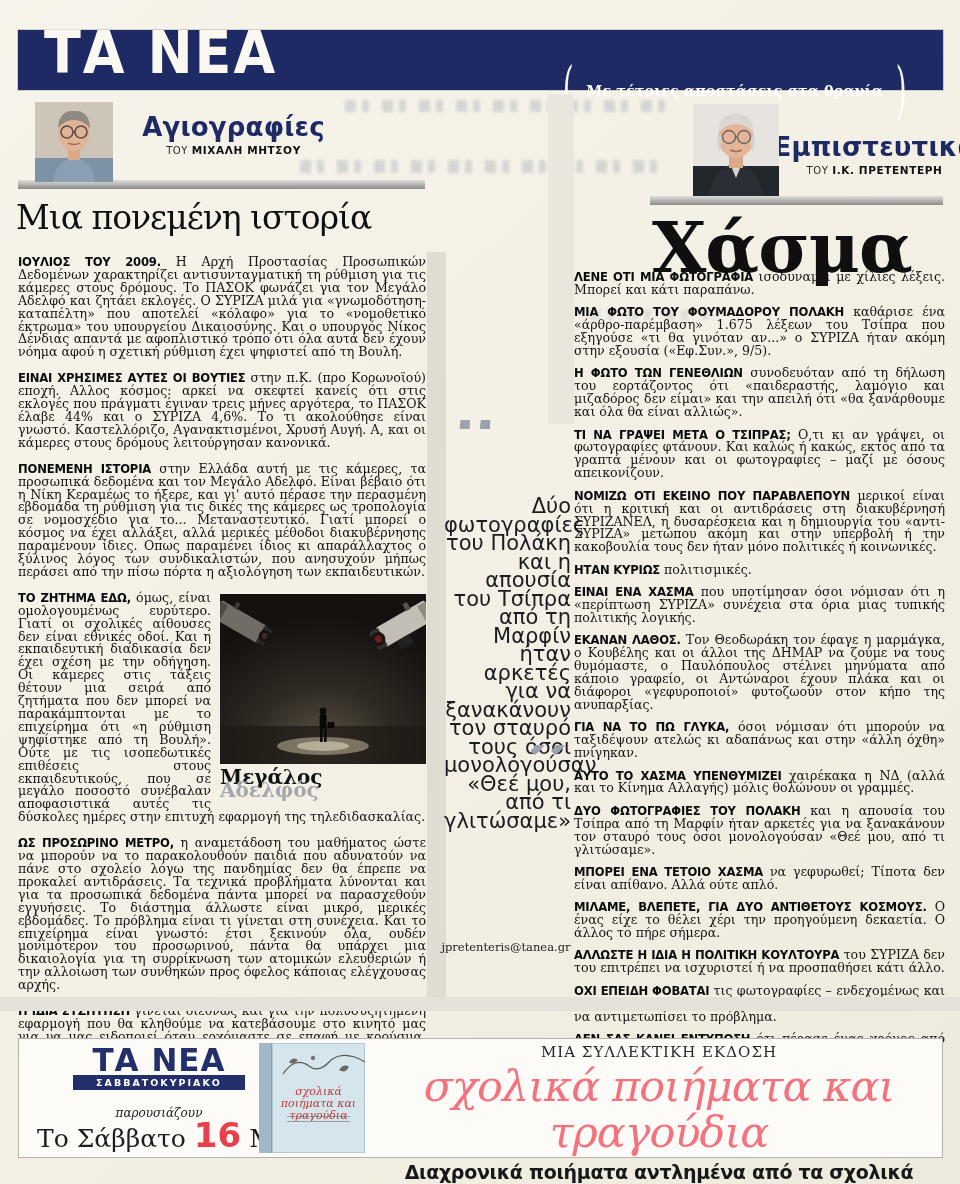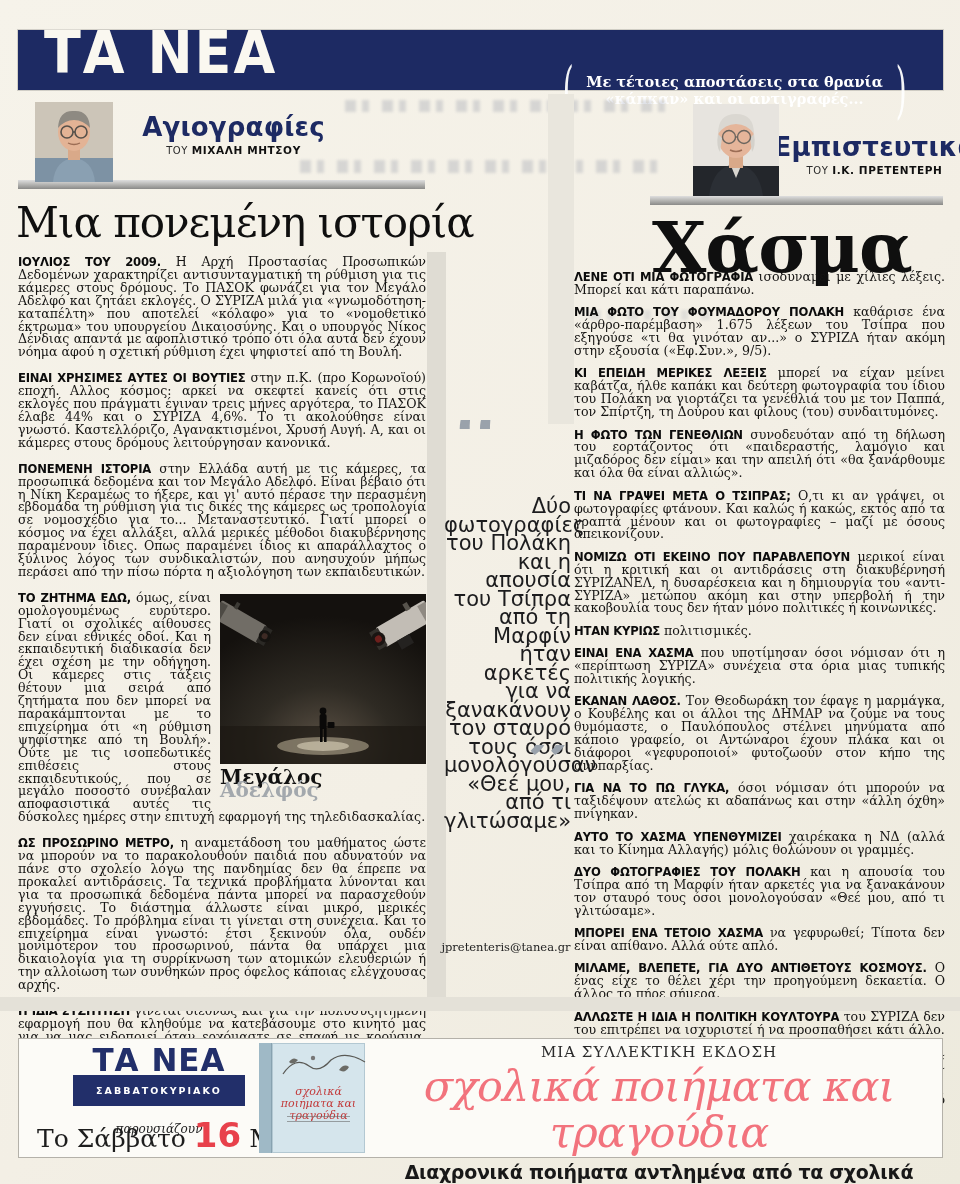--- a/index.html
+++ b/index.html
@@ -28,21 +28,21 @@
   .sh-right{left:772px;top:132px;width:205px;}
   .sec-title{font-family:"DejaVu Sans","Liberation Sans",sans-serif;font-weight:bold;
              font-size:26px;color:var(--navy);letter-spacing:.2px;}
   .byline{margin-top:2px;font-family:"DejaVu Sans","Liberation Sans",sans-serif;font-size:10px;
           color:#2b2b2b;letter-spacing:.6px;}
   .byline b{font-size:10.5px;color:#101010;}
   .gray-bar{position:absolute;height:9px;background:linear-gradient(180deg,#dedede 0%,#b9b9b7 45%,#8a8a88 100%);z-index:1;}
   .gb-left{left:18px;top:180px;width:407px;}
   .gb-right{left:650px;top:196px;width:293px;}
   
-  .hl-left{position:absolute;left:16px;top:198px;font-size:42px;font-weight:400;color:#0f0f0f;
+  .hl-left{position:absolute;left:16px;top:198px;font-size:33px;font-weight:400;color:#0f0f0f;
            letter-spacing:-1px;font-family:"DejaVu Serif","Liberation Serif",serif;}
   .hl-right{position:absolute;left:652px;top:206px;font-size:70px;font-weight:bold;color:#0f0f0f;
             font-family:"DejaVu Serif","Liberation Serif",serif;letter-spacing:-1px;}
   
   .article{position:absolute;color:var(--ink);text-align:justify;}
   .art-left{left:18px;top:256px;width:408px;font-size:12.6px;line-height:12.9px;}
   .art-right{left:574px;top:271px;width:371px;font-size:12.6px;line-height:12.9px;}
   .para{margin:0 0 13px 0;}
   .art-right .para{margin:0 0 9.5px 0;}
   .lead{font-family:"DejaVu Sans","Liberation Sans",sans-serif;font-weight:bold;font-size:11.6px;
@@ -72,21 +72,21 @@
   .ghost.g1{left:345px;top:100px;width:320px;height:12px;}
   .ghost.g2{left:300px;top:160px;width:370px;height:13px;}
   .ghost.g3{left:590px;top:310px;width:120px;height:10px;opacity:.1;}
   
   .ad{position:absolute;left:18px;top:1038px;width:923px;height:118px;background:#fcfbf7;
       border:1px solid #b4b1a9;}
   .ad-left{position:absolute;left:30px;top:6px;width:220px;text-align:center;}
   .ad-logo{font-family:"DejaVu Sans","Liberation Sans",sans-serif;font-weight:bold;font-size:31px;
            color:#222f6a;letter-spacing:1px;line-height:30px;}
   .ad-logo-sub{margin:0 auto;width:172px;background:#222f6a;color:#fff;font-family:"DejaVu Sans",sans-serif;
-           font-weight:bold;font-size:9.5px;letter-spacing:2px;padding:10px 0;}
+           font-weight:bold;font-size:9.5px;letter-spacing:2px;padding:2px 0;}
   .ad-presents{margin-top:16px;font-style:italic;font-size:12px;color:#222;}
   .ad-date{position:absolute;left:18px;top:76px;width:250px;font-size:25px;color:#1d1d1d;white-space:nowrap;}
   .ad-date .num{font-size:34px;font-weight:bold;color:var(--red);font-family:"DejaVu Sans",sans-serif;}
   .book{position:absolute;left:240px;top:4px;width:106px;height:110px;display:flex;}
   .book-spine{width:12px;background:#9fb9c6;border-right:1px solid #87a2b0;}
   .book-cover{flex:1;background:#d5e5ec;position:relative;border:1px solid #b3c8d2;}
   .book-art{position:absolute;left:6px;top:4px;right:6px;height:34px;}
   .book-title{position:absolute;left:2px;top:42px;right:2px;text-align:center;font-style:italic;
       font-size:11px;line-height:12px;color:#c23a3a;font-family:"DejaVu Serif",serif;}
   .book-small{position:absolute;left:14px;top:72px;right:14px;height:10px;
@@ -102,21 +102,20 @@
 </head>
 <body>
 
 <div class="page">
 
   <div class="mast-bar">
     <div class="tagline">
       <span class="paren">(</span>
       <div class="tag-text">
         <div>Με τέτοιες αποστάσεις στα θρανία</div>
-        <div>«κάπκαν» και οι αντιγραφές...</div>
       </div>
       <span class="paren">)</span>
     </div>
   </div>
   <div class="logo">ΤΑ ΝΕΑ</div>
 
   <div class="ghost g1"></div>
   <div class="ghost g2"></div>
   <div class="ghost g3"></div>
   <div class="top-strip"></div>
@@ -235,21 +234,20 @@
   <div class="mid-strip"></div>
   <div class="quote-open">“</div>
   <div class="quote-text">Δύο φωτογραφίες του Πολάκη και η απουσία του Τσίπρα από τη Μαρφίν ήταν αρκετές για να ξανακάνουν τον σταυρό τους όσοι μονολογούσαν «Θεέ μου, από τι γλιτώσαμε»</div>
   <div class="quote-close">”</div>
   <div class="email">jpretenteris@tanea.gr</div>
 
   <div class="article art-right">
     <div>
         <p class="para"><span class="lead">ΛΕΝΕ ΟΤΙ ΜΙΑ ΦΩΤΟΓΡΑΦΙΑ </span><span class="ptext">ισοδυναμεί με χίλιες λέξεις. Μπορεί και κάτι παραπάνω.</span></p>
         <p class="para"><span class="lead">ΜΙΑ ΦΩΤΟ ΤΟΥ ΦΟΥΜΑΔΟΡΟΥ ΠΟΛΑΚΗ </span><span class="ptext">καθάρισε ένα «άρθρο-παρέμβαση» 1.675 λέξεων του Τσίπρα που εξηγούσε «τι θα γινόταν αν...» ο ΣΥΡΙΖΑ ήταν ακόμη στην εξουσία («Εφ.Συν.», 9/5).</span></p>
-        <p class="para"><span class="lead">ΚΙ ΕΠΕΙΔΗ ΜΕΡΙΚΕΣ ΛΕΞΕΙΣ </span><span class="ptext">μπορεί να είχαν μείνει καβάτζα, ήλθε καπάκι και δεύτερη φωτογραφία του ίδιου του Πολάκη να γιορτάζει τα γενέθλιά του με τον Παππά, τον Σπίρτζη, τη Δούρου και φίλους (του) συνδαιτυμόνες.</span></p>
         <p class="para"><span class="lead">Η ΦΩΤΟ ΤΩΝ ΓΕΝΕΘΛΙΩΝ </span><span class="ptext">συνοδευόταν από τη δήλωση του εορτάζοντος ότι «παιδεραστής, λαμόγιο και μιζαδόρος δεν είμαι» και την απειλή ότι «θα ξανάρθουμε και όλα θα είναι αλλιώς».</span></p>
         <p class="para"><span class="lead">ΤΙ ΝΑ ΓΡΑΨΕΙ ΜΕΤΑ Ο ΤΣΙΠΡΑΣ; </span><span class="ptext">Ο,τι κι αν γράψει, οι φωτογραφίες φτάνουν. Και καλώς ή κακώς, εκτός από τα γραπτά μένουν και οι φωτογραφίες – μαζί με όσους απεικονίζουν.</span></p>
         <p class="para"><span class="lead">ΝΟΜΙΖΩ ΟΤΙ ΕΚΕΙΝΟ ΠΟΥ ΠΑΡΑΒΛΕΠΟΥΝ </span><span class="ptext">μερικοί είναι ότι η κριτική και οι αντιδράσεις στη διακυβέρνησή ΣΥΡΙΖΑΝΕΛ, η δυσαρέσκεια και η δημιουργία του «αντι-ΣΥΡΙΖΑ» μετώπου ακόμη και στην υπερβολή ή την κακοβουλία τους δεν ήταν μόνο πολιτικές ή κοινωνικές.</span></p>
         <p class="para"><span class="lead">ΗΤΑΝ ΚΥΡΙΩΣ </span><span class="ptext">πολιτισμικές.</span></p>
         <p class="para"><span class="lead">ΕΙΝΑΙ ΕΝΑ ΧΑΣΜΑ </span><span class="ptext">που υποτίμησαν όσοι νόμισαν ότι η «περίπτωση ΣΥΡΙΖΑ» συνέχεια στα όρια μιας τυπικής πολιτικής λογικής.</span></p>
         <p class="para"><span class="lead">ΕΚΑΝΑΝ ΛΑΘΟΣ. </span><span class="ptext">Τον Θεοδωράκη τον έφαγε η μαρμάγκα, ο Κουβέλης και οι άλλοι της ΔΗΜΑΡ να ζούμε να τους θυμόμαστε, ο Παυλόπουλος στέλνει μηνύματα από κάποιο γραφείο, οι Αντώναροι έχουν πλάκα και οι διάφοροι «γεφυροποιοί» φυτοζωούν στον κήπο της ανυπαρξίας.</span></p>
         <p class="para"><span class="lead">ΓΙΑ ΝΑ ΤΟ ΠΩ ΓΛΥΚΑ, </span><span class="ptext">όσοι νόμισαν ότι μπορούν να ταξιδέψουν ατελώς κι αδαπάνως και στην «άλλη όχθη» πνίγηκαν.</span></p>
         <p class="para"><span class="lead">ΑΥΤΟ ΤΟ ΧΑΣΜΑ ΥΠΕΝΘΥΜΙΖΕΙ </span><span class="ptext">χαιρέκακα η ΝΔ (αλλά και το Κίνημα Αλλαγής) μόλις θολώνουν οι γραμμές.</span></p>
         <p class="para"><span class="lead">ΔΥΟ ΦΩΤΟΓΡΑΦΙΕΣ ΤΟΥ ΠΟΛΑΚΗ </span><span class="ptext">και η απουσία του Τσίπρα από τη Μαρφίν ήταν αρκετές για να ξανακάνουν τον σταυρό τους όσοι μονολογούσαν «Θεέ μου, από τι γλιτώσαμε».</span></p>
         <p class="para"><span class="lead">ΜΠΟΡΕΙ ΕΝΑ ΤΕΤΟΙΟ ΧΑΣΜΑ </span><span class="ptext">να γεφυρωθεί; Τίποτα δεν είναι απίθανο. Αλλά ούτε απλό.</span></p>

